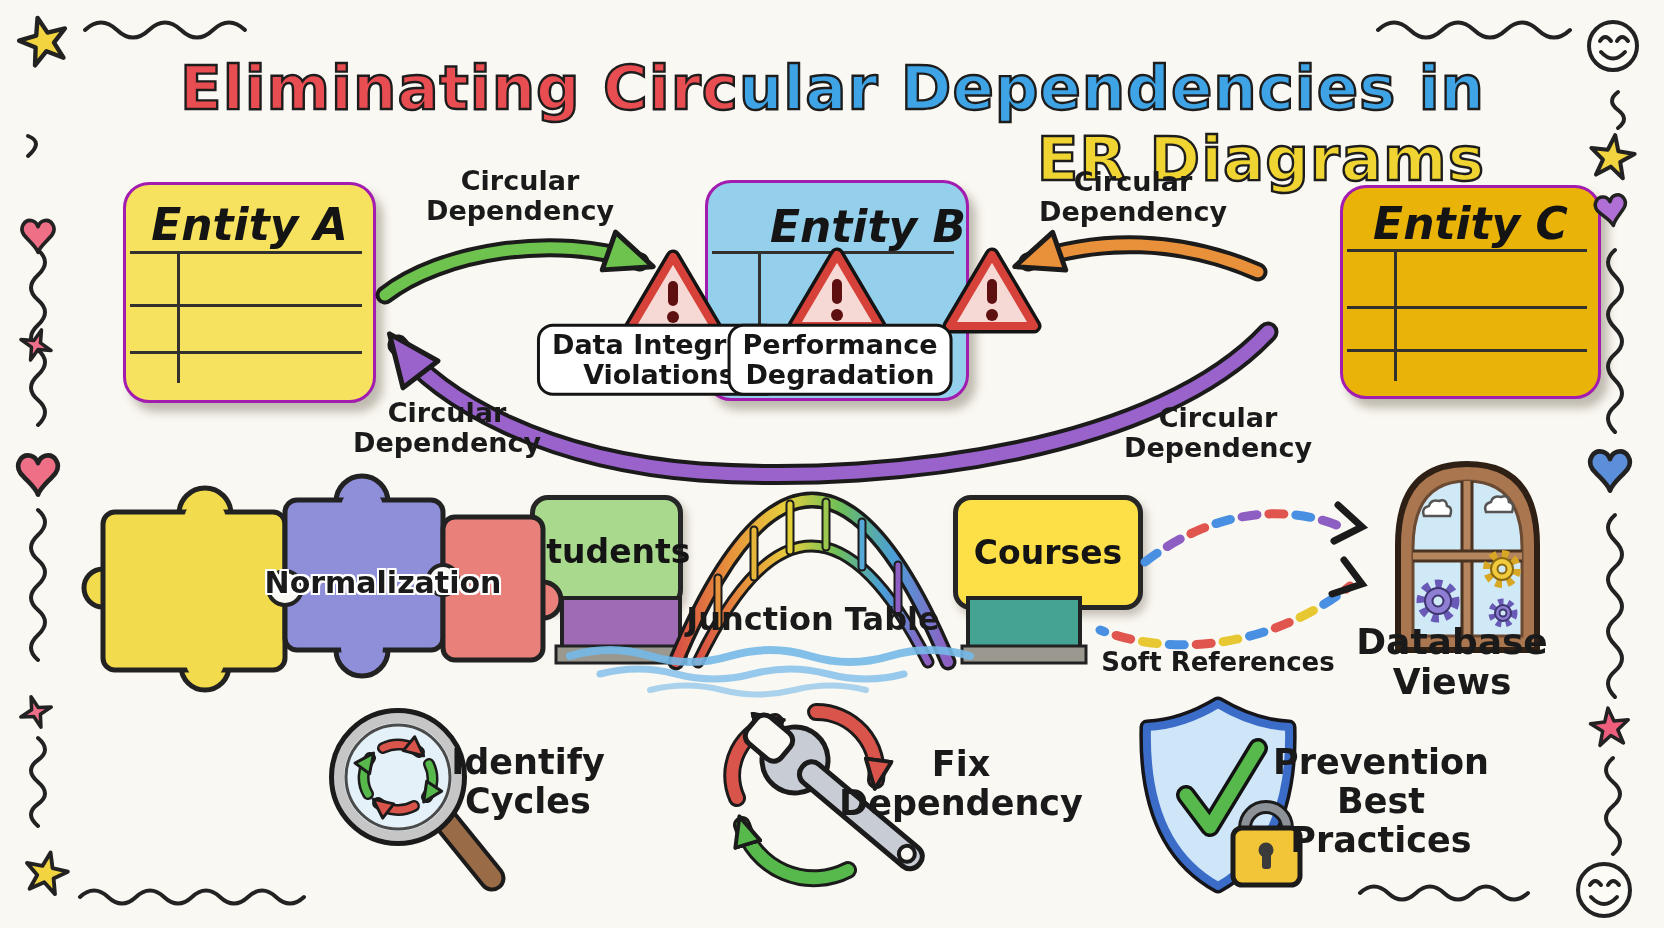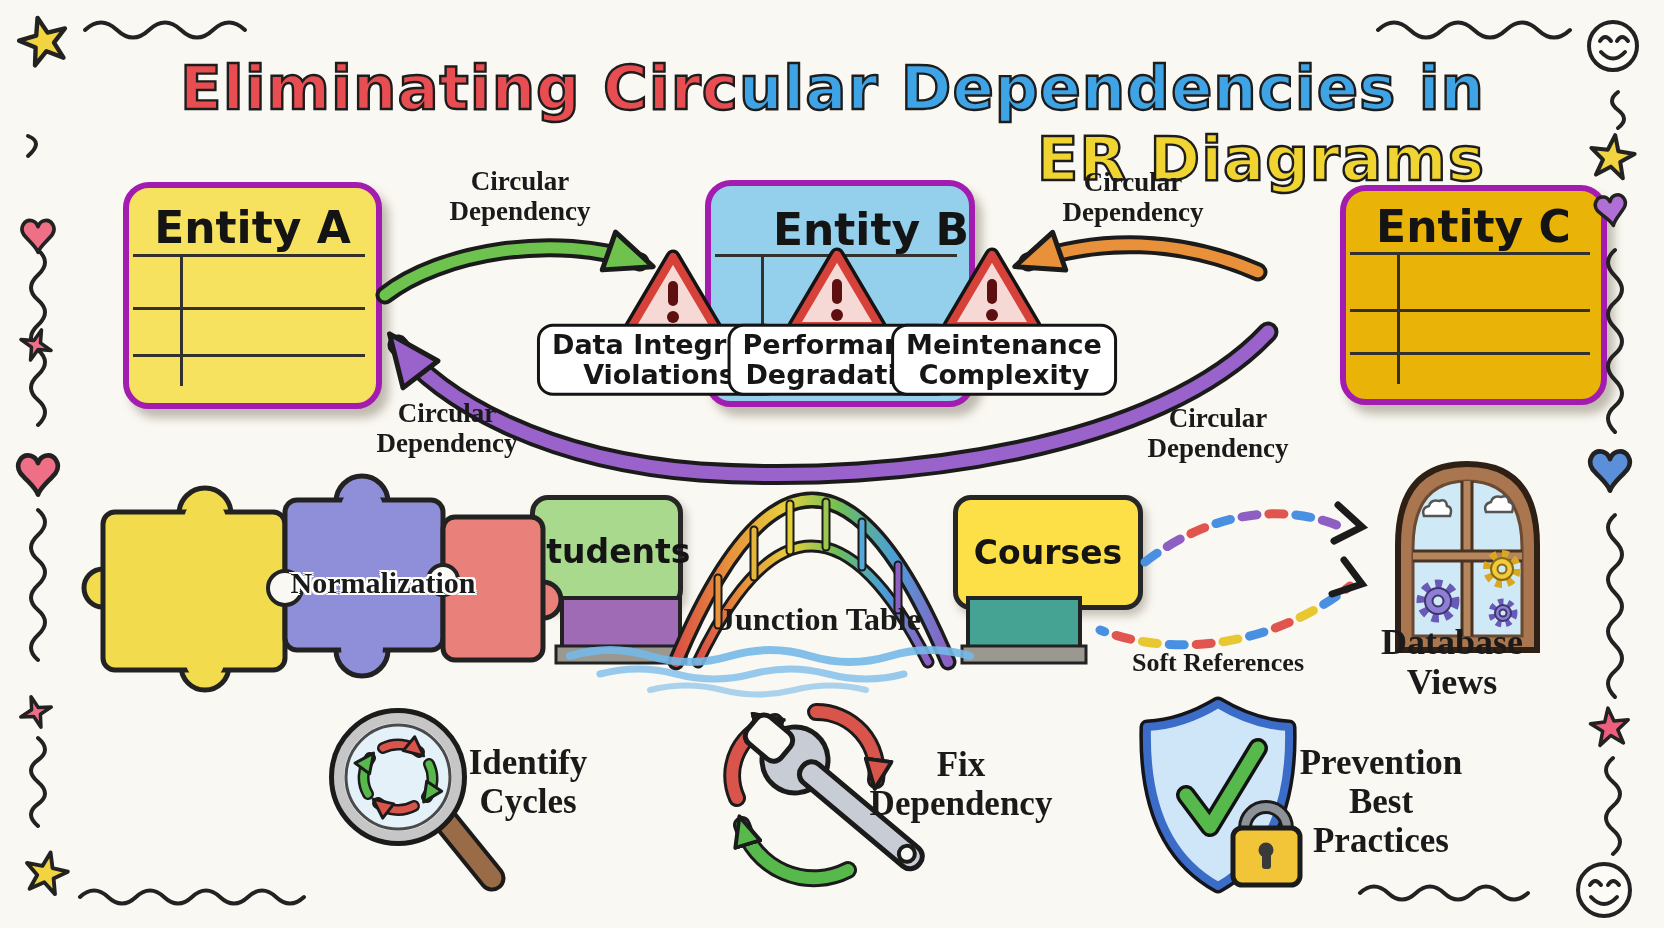--- a/index.html
+++ b/index.html
@@ -4,27 +4,27 @@
 <style>
   html,body{margin:0;padding:0;}
   body{font-family:"DejaVu Sans","Liberation Sans",sans-serif;background:#e8e6e0;}
   .canvas{position:relative;width:1664px;height:928px;background:#faf8f2;overflow:hidden;}
   .art{position:absolute;left:0;top:0;z-index:2;}
   .boxlayer{position:absolute;left:0;top:0;width:100%;height:100%;z-index:1;}
   .lbllayer{position:absolute;left:0;top:0;width:100%;height:100%;z-index:3;pointer-events:none;}
   .title{position:absolute;left:90px;top:52px;width:1395px;text-align:right;
          font-size:61px;font-weight:bold;letter-spacing:1px;
          -webkit-text-stroke:2.4px #1d1d1d;text-shadow:0 0 1px #1d1d1d;}
-  .entity{position:absolute;border:6px solid #a21caf;border-radius:26px;
-          box-shadow:7px 9px 10px rgba(120,110,95,.45);}
+  .entity{position:absolute;border:3px solid #a21caf;border-radius:26px;
+          box-shadow:7px 9px 10px rgba(120,110,95,.45);font-style:italic;}
   .entity .etitle{position:absolute;left:0;width:100%;text-align:center;
                   font-weight:bold;font-size:44px;color:#141414;}
   .eline{position:absolute;background:#33312e;}
   .lbl{position:absolute;transform:translate(-50%,-50%);font-weight:bold;color:#1a1a1a;
-       text-align:center;white-space:pre-line;line-height:1.12;font-family:Liberation Serif, serif;}
+       text-align:center;white-space:pre-line;line-height:1.12;}
   .arrowlbl{font-size:27px;}
   .pill{position:absolute;transform:translate(-50%,-50%);background:#ffffff;
         border:3.5px solid #141414;border-radius:16px;padding:3px 12px;
         font-weight:bold;font-size:27px;text-align:center;white-space:pre-line;line-height:1.12;color:#161616;}
   .gbox{position:absolute;border:5px solid #262626;border-radius:18px;
         display:flex;align-items:center;justify-content:center;
         font-weight:bold;font-size:33px;color:#141414;box-shadow:4px 6px 8px rgba(120,110,95,.4);}
   .halo{text-shadow:2px 0 0 #fff,-2px 0 0 #fff,0 2px 0 #fff,0 -2px 0 #fff,2px 2px 0 #fff,-2px -2px 0 #fff,2px -2px 0 #fff,-2px 2px 0 #fff;}
   .steplbl{font-size:35px;}
 </style>
@@ -332,25 +332,23 @@
 Dependency</div>
     <div class="lbl arrowlbl" style="left:447px;top:428px;">Circular
 Dependency</div>
     <div class="lbl arrowlbl" style="left:1218px;top:433px;">Circular
 Dependency</div>
 
     <div class="pill" style="left:659px;top:360px;">Data Integrity
 Violations</div>
     <div class="pill" style="left:840px;top:360px;">Performance
 Degradation</div>
-    <div class="pill" style="left:1004px;top:360px;">Meintenance
-Complexity</div>
 
     <div class="lbl halo" style="left:371px;top:583px;font-size:30px;padding-left:24px;">Normalization</div>
-    <div class="lbl" style="left:813px;top:620px;font-size:32px;margin-left:7px;">Junction Table</div>
+    <div class="lbl" style="left:813px;top:620px;font-size:32px;">Junction Table</div>
     <div class="lbl" style="left:1218px;top:663px;font-size:26px;">Soft References</div>
     <div class="lbl" style="left:1452px;top:662px;font-size:36px;">Database Views</div>
 
     <div class="lbl steplbl" style="left:528px;top:782px;">Identify
 Cycles</div>
     <div class="lbl steplbl" style="left:961px;top:784px;">Fix
 Dependency</div>
     <div class="lbl steplbl" style="left:1381px;top:802px;">Prevention
 Best
 Practices</div>

